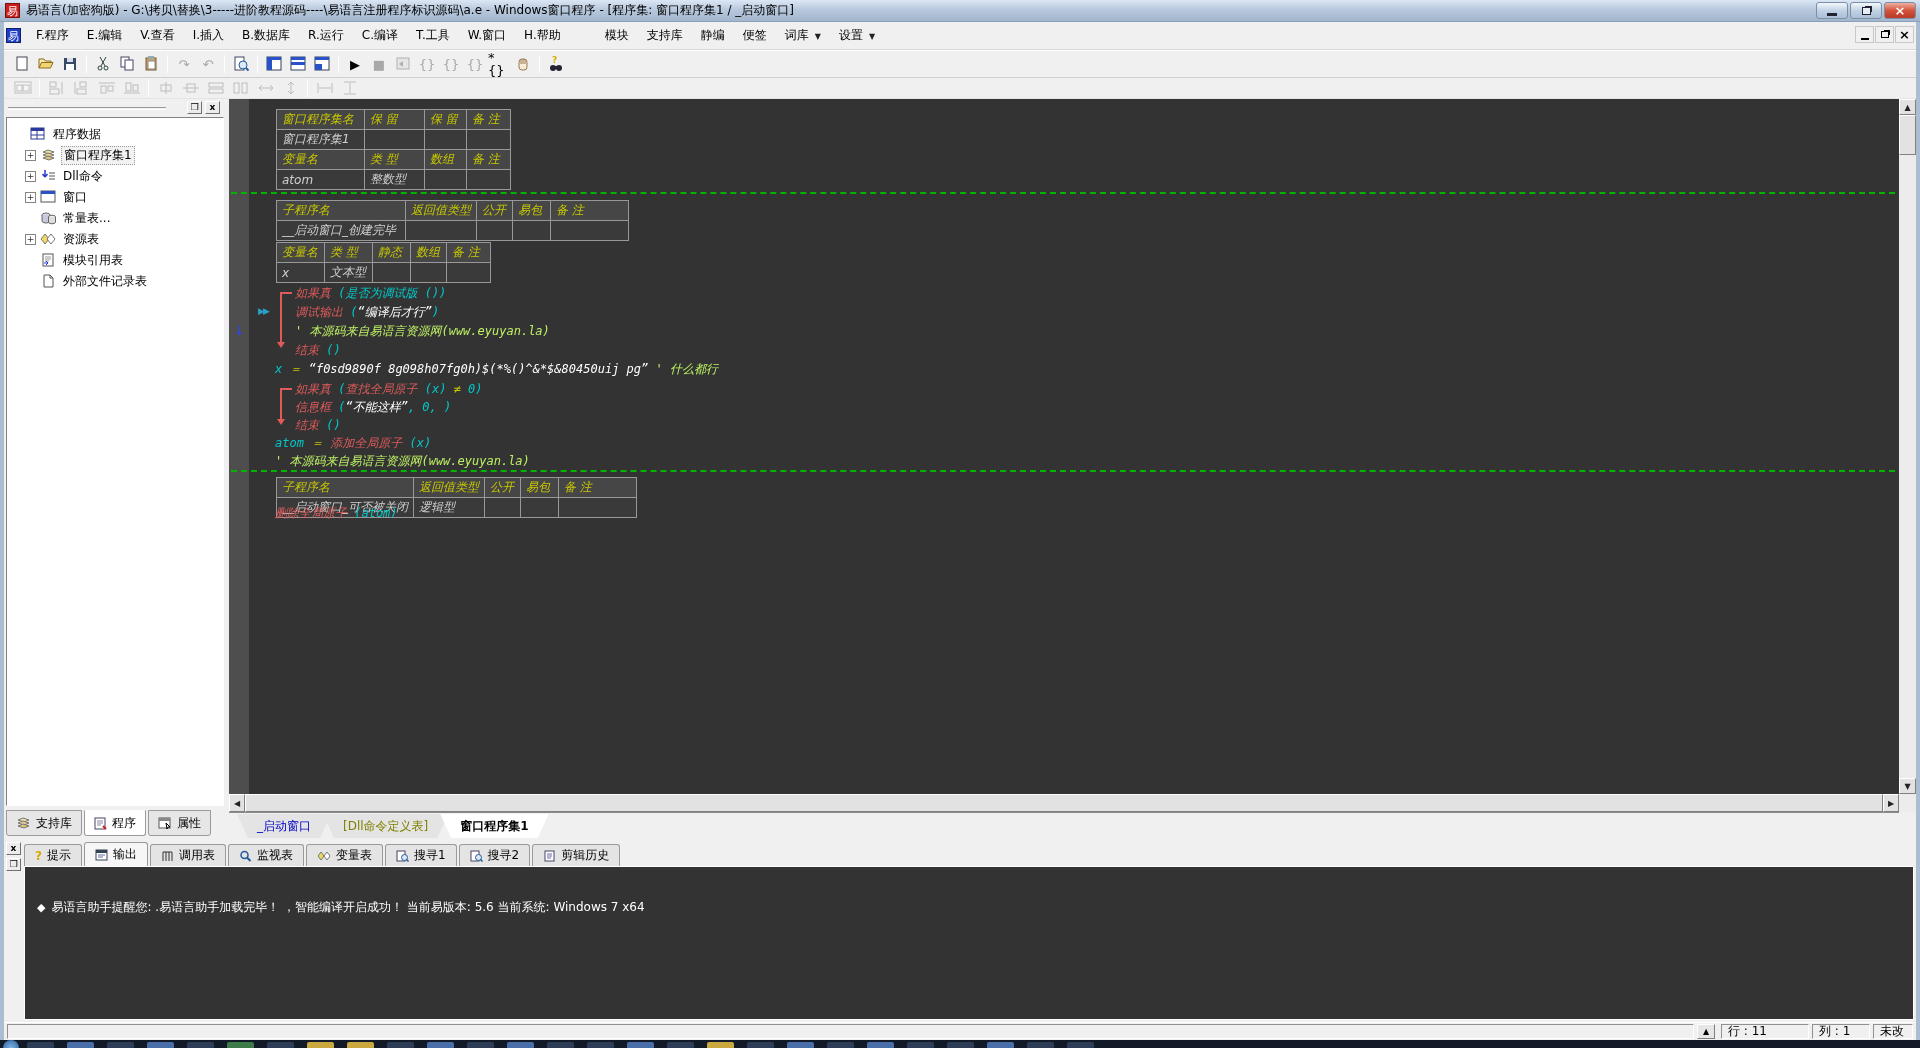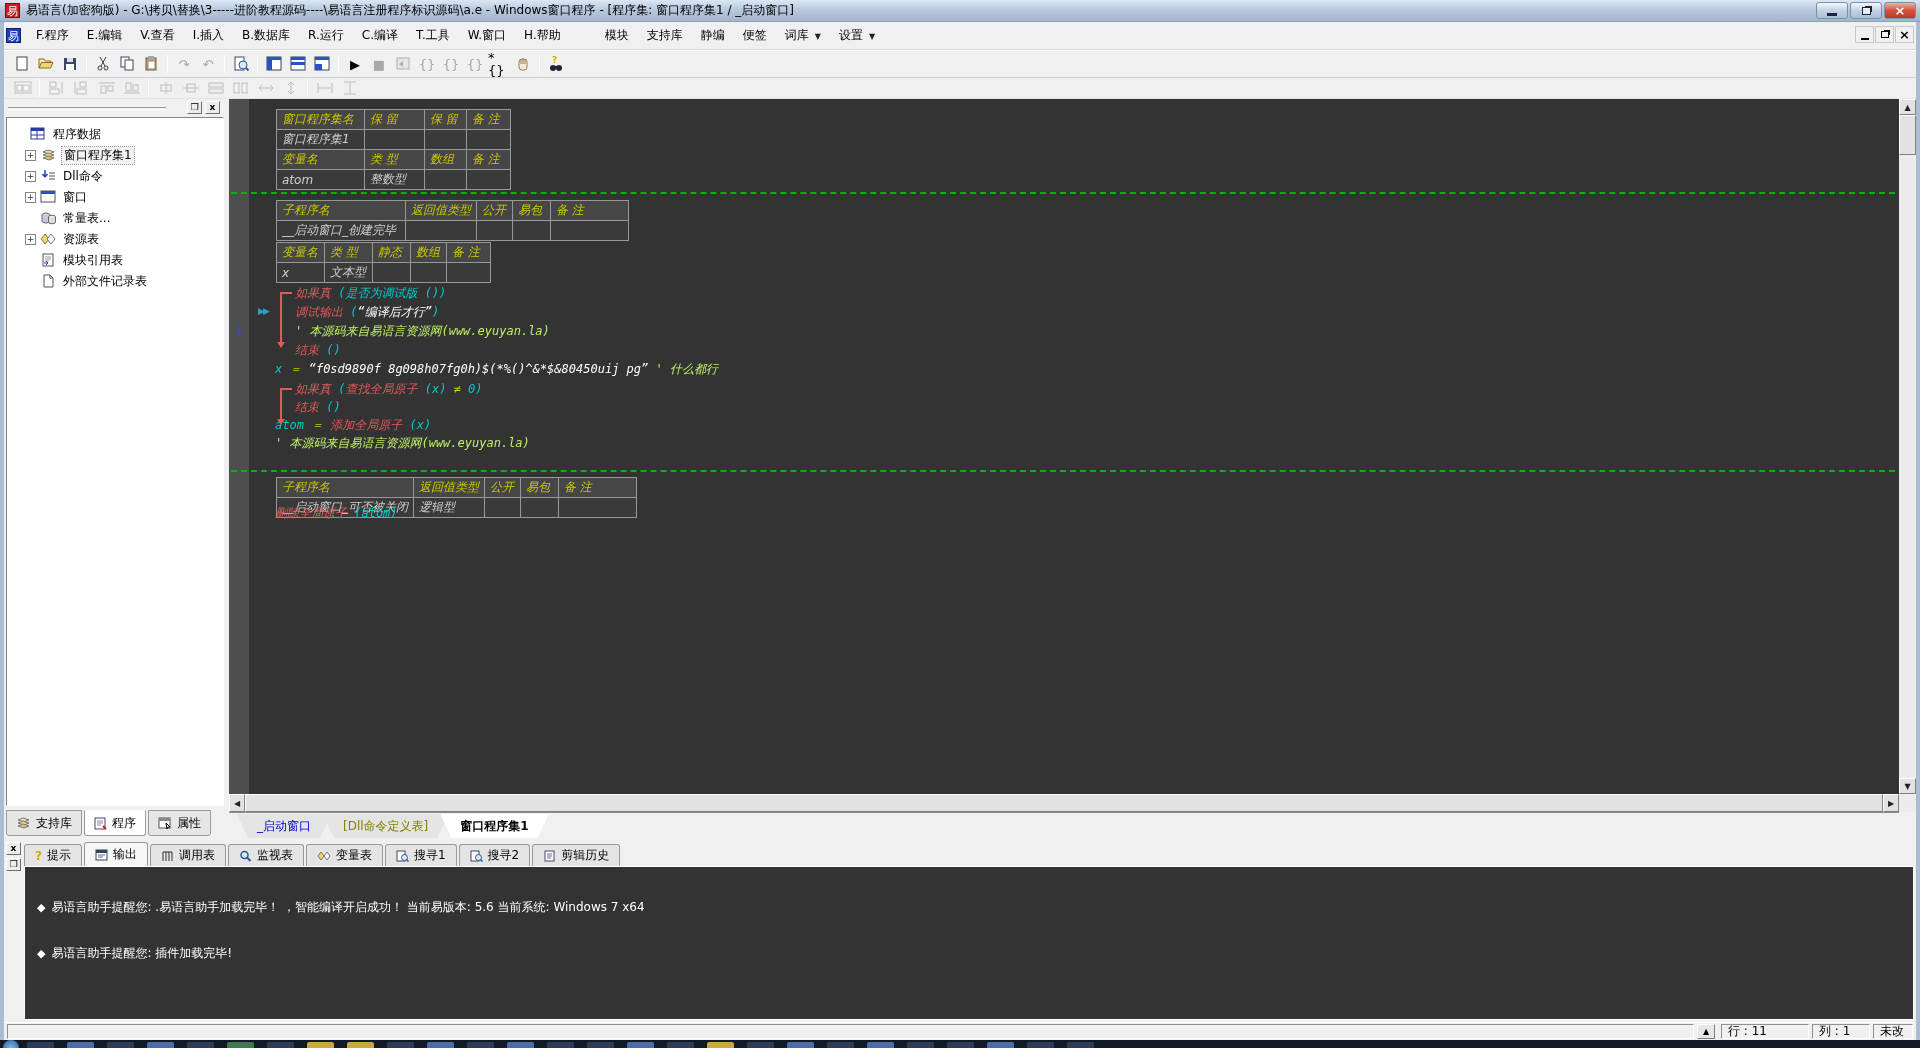--- a/index.html
+++ b/index.html
@@ -625,20 +625,21 @@
     <div class="cl lvl1"><span class="kw">结束</span><span class="cy"> ()</span></div>
     <div class="cl"><span class="cy">x</span><span class="op"> ＝ </span><span class="str">“f0sd9890f 8g098h07fg0h)$(*%()^&amp;*$&amp;80450uij pg”</span><span class="cm">   ' 什么都行</span></div>
   </div>
   <div class="bracket" style="left:51px; top:193px; height:52px;"></div>
   <div class="bracket-arrow" style="left:48px; top:243px;"></div>
   <div id="marker-run" style="top:207px;">▶▶</div>
   <div id="marker-down" style="top:224px;">↓</div>
 
   <div class="codeblock pitch18" style="top:281px;">
     <div class="cl lvl1"><span class="kw">如果真</span><span class="cy"> (</span><span class="kw">查找全局原子</span><span class="cy"> (x) </span><span class="op">≠</span><span class="cy"> 0)</span></div>
+    <div class="cl lvl1"><span class="kw">信息框</span><span class="cy"> (</span><span class="str">“不能这样”</span><span class="cy">, 0, )</span></div>
     <div class="cl lvl1"><span class="kw">结束</span><span class="cy"> ()</span></div>
     <div class="cl"><span class="cy">atom</span><span class="op"> ＝ </span><span class="kw">添加全局原子</span><span class="cy"> (x)</span></div>
     <div class="cl"><span class="cm">' 本源码来自易语言资源网(www.eyuyan.la)</span></div>
   </div>
   <div class="bracket" style="left:51px; top:289px; height:33px;"></div>
   <div class="bracket-arrow" style="left:48px; top:320px;"></div>
 
   <div class="dashed" style="top:371px;"></div>
 
   <table class="etbl" style="left:47px; top:378px;">
@@ -760,21 +761,20 @@
           <svg width="13" height="12">
             <rect x="2" y="1" width="9" height="10" fill="#fff" stroke="#446"></rect>
             <path d="M4 4 h5 M4 6 h5 M4 8 h4" stroke="#66a"></path>
           </svg>
         </span>
       <span>剪辑历史</span>
     </div>
   </div>
   <div id="out-content">
     <div class="out-line"><span class="bullet">◆</span><span>易语言助手提醒您: .易语言助手加载完毕！ ，智能编译开启成功！   当前易版本: 5.6   当前系统: Windows 7 x64</span></div>
-    <div class="out-line"><span class="bullet">◆</span><span>易语言助手提醒您: 插件加载完毕!</span></div>
   </div>
 </div>
 
 <div id="statusbar">
   <div class="sunken" id="status-fill"></div>
   <div id="status-up">▲</div>
   <div class="sunken status-seg" id="seg-row">行 : 11</div>
   <div class="sunken status-seg" id="seg-col">列 : 1</div>
   <div class="sunken status-seg" id="seg-mod">未改</div>
 </div>

